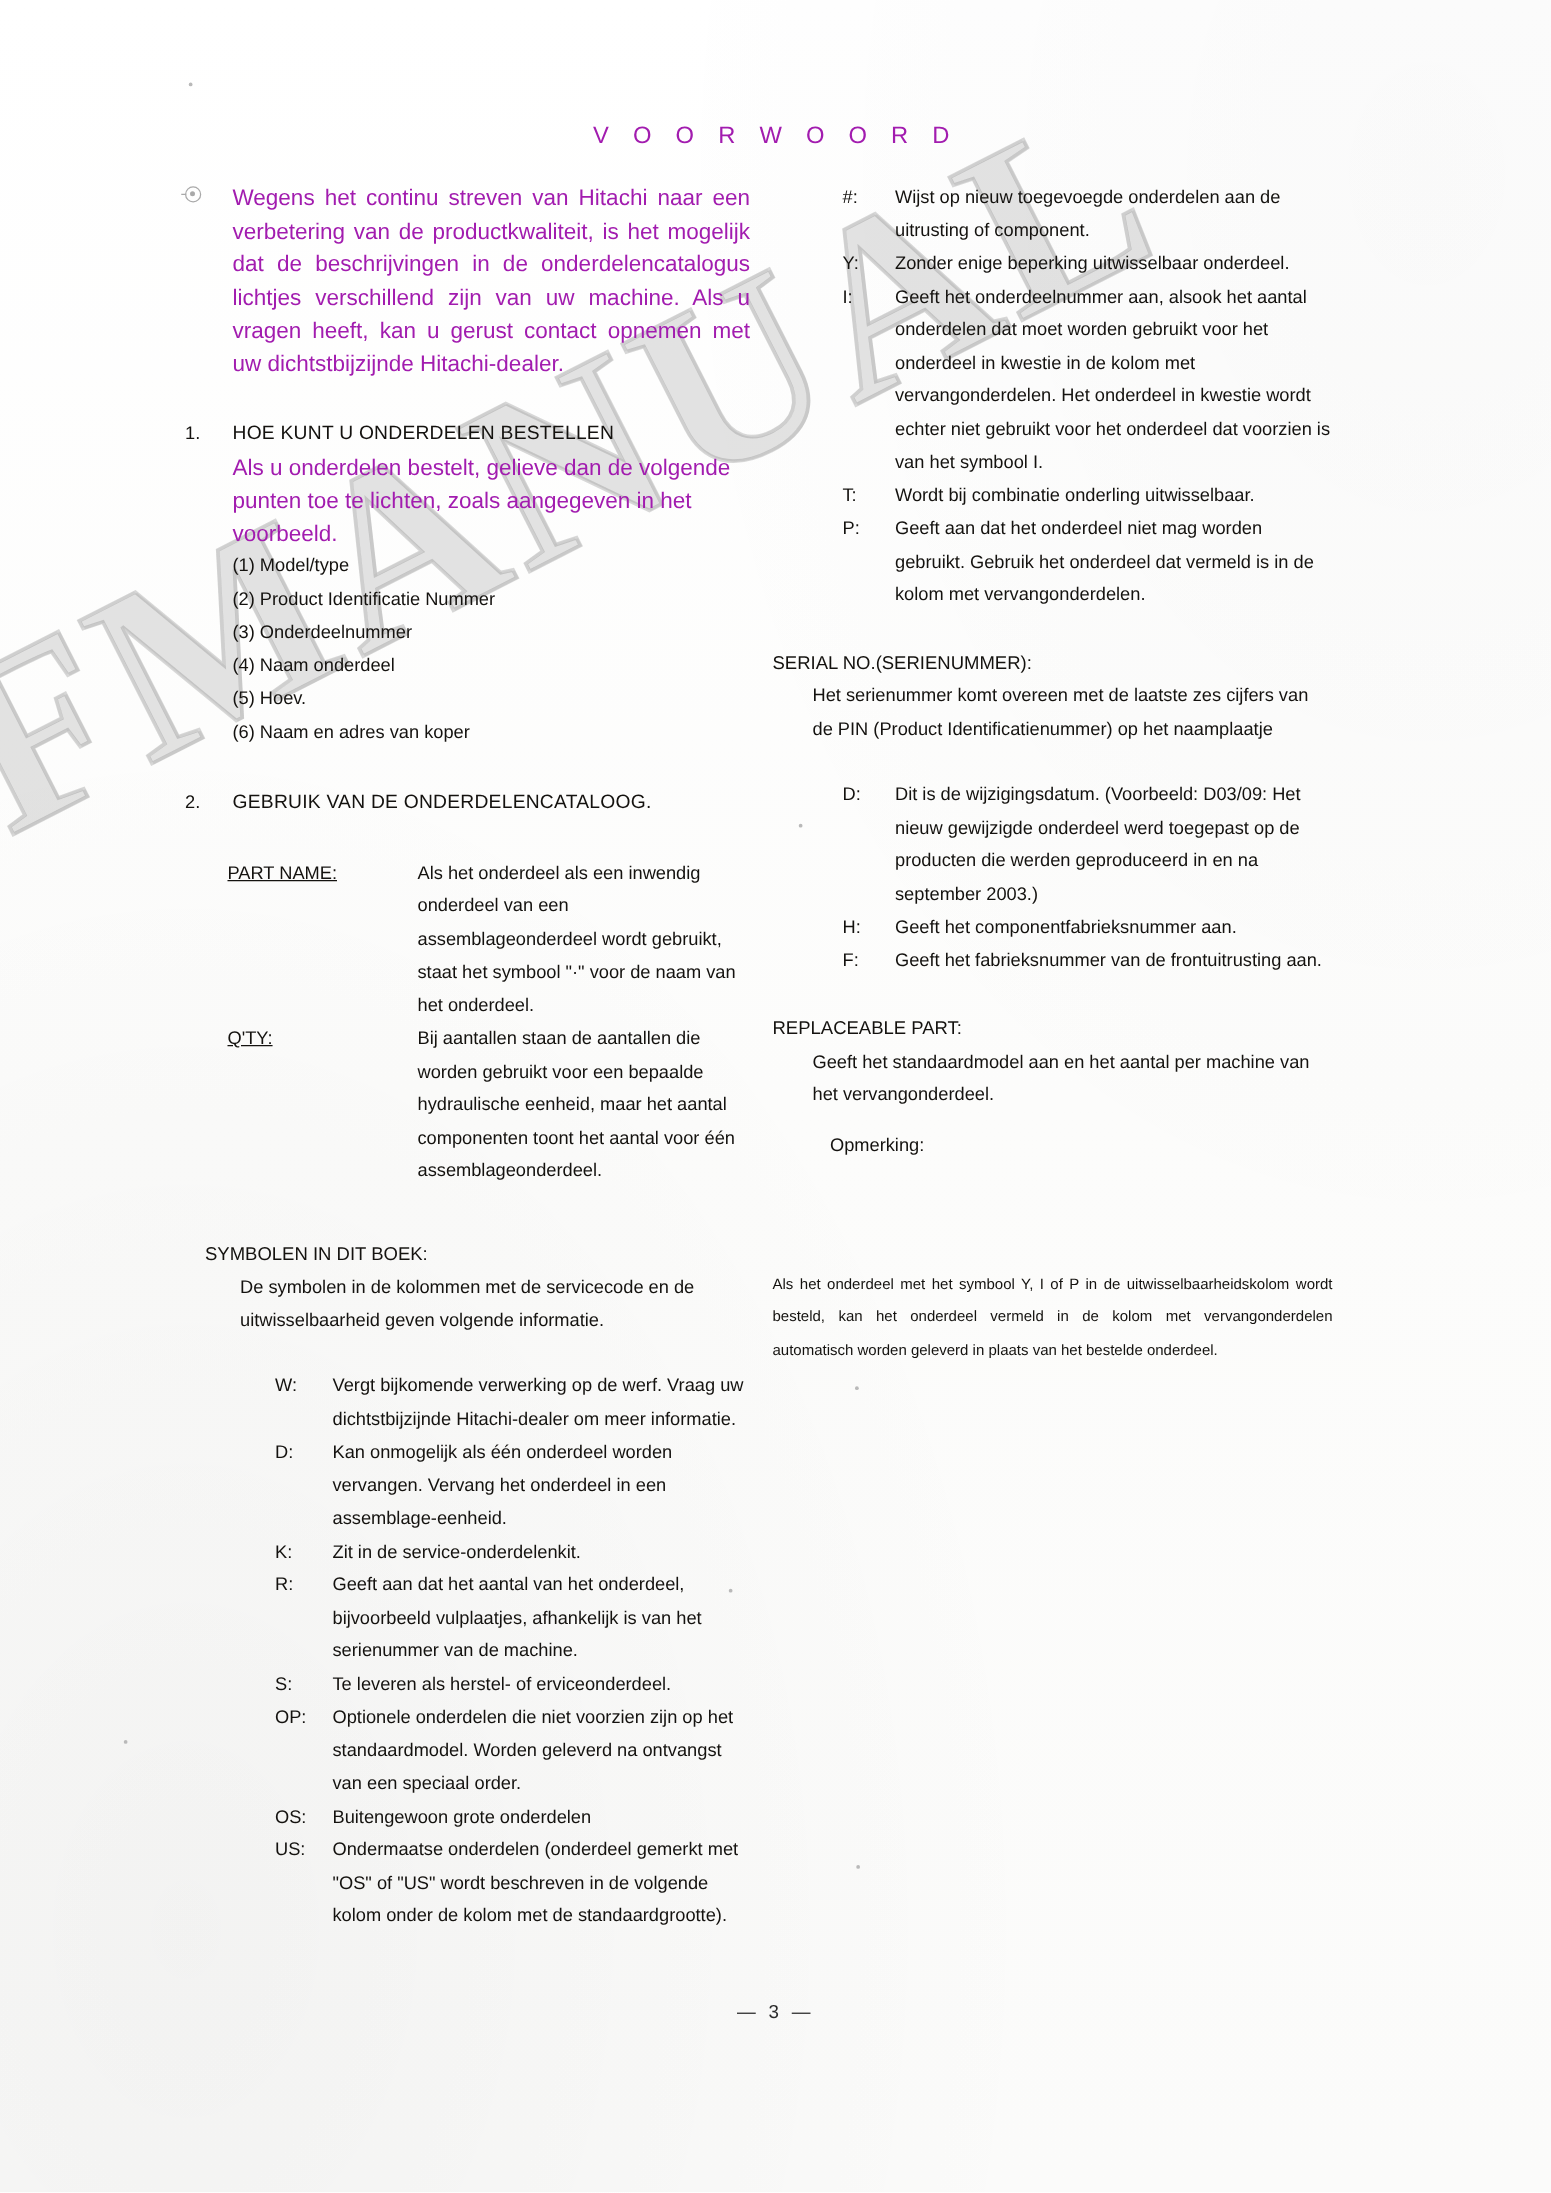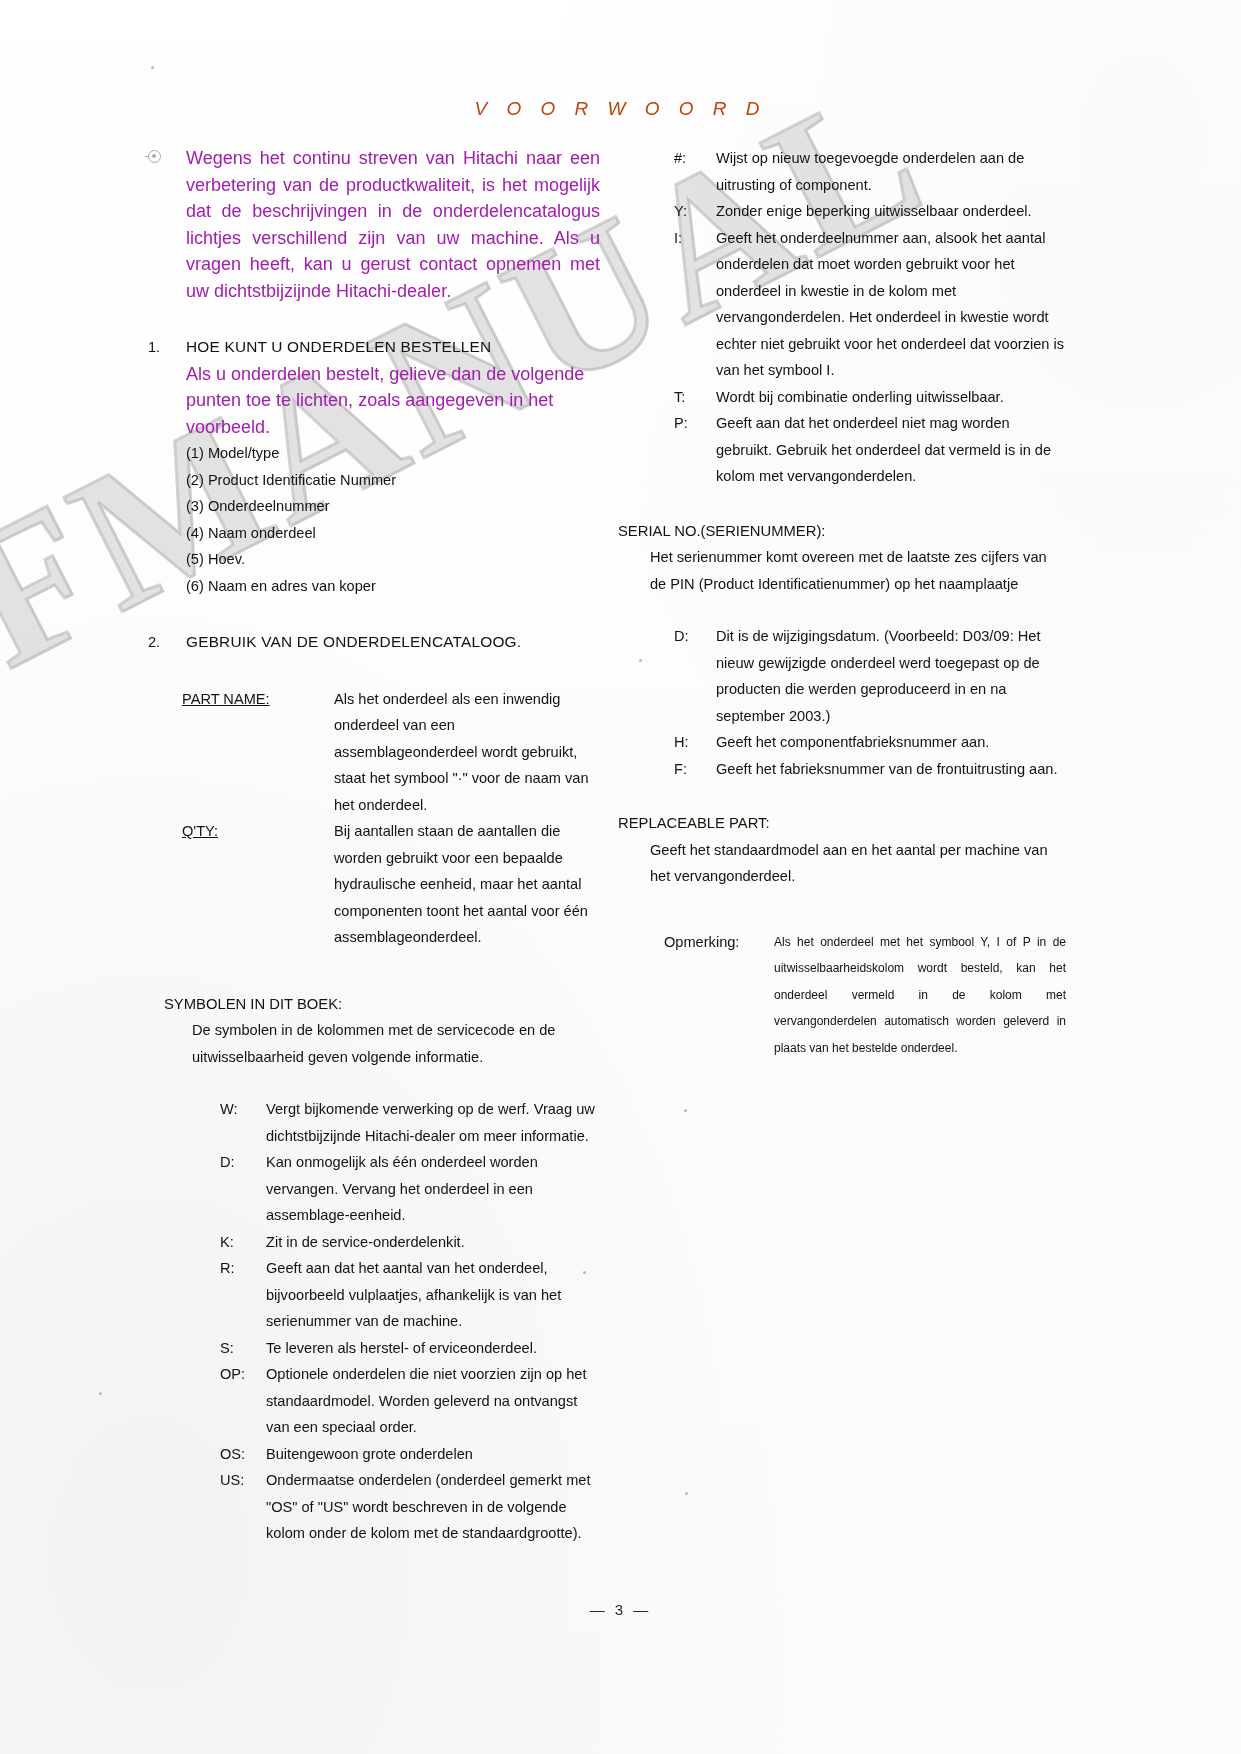--- a/index.html
+++ b/index.html
@@ -59,23 +59,22 @@
 
   
   #doc-title {
     position: absolute;
     left: 0;
     right: 0;
     top: 98px;
     text-align: center;
     font-size: 19px;
     letter-spacing: 7px;
-    color: #c2410c;
+    color: #a21caf;
     z-index: 3;
-    font-style: italic;
   }
 
   
   .column {
     position: absolute;
     top: 145px;
     z-index: 3;
   }
   #col-left  { left: 148px;  width: 452px; }
   #col-right { left: 618px;  width: 448px; }
@@ -193,21 +192,22 @@
   }
   .rbody {
     margin-left: 32px;
     font-size: 14.6px;
     line-height: 26.5px;
   }
 
   .remark-row {
     display: flex;
     align-items: flex-start;
-    margin-top: 39px;
+    margin-top: 14px;
+    flex-direction: column;
   }
   .remark-term {
     flex: 0 0 110px;
     font-size: 14.6px;
     line-height: 26.5px;
     text-align: left;
     padding-left: 46px;
     box-sizing: content-box;
   }
   .remark-body {

